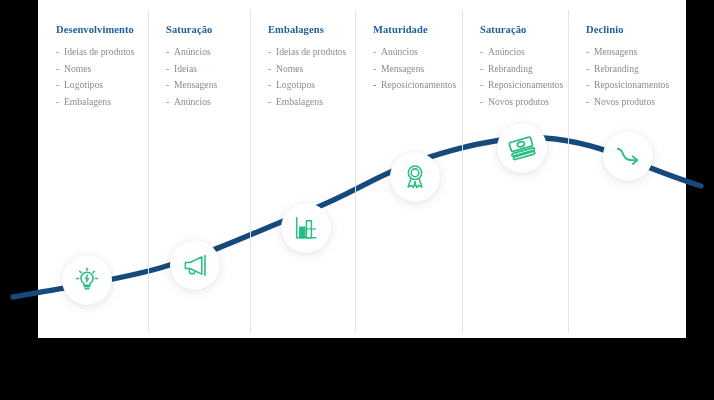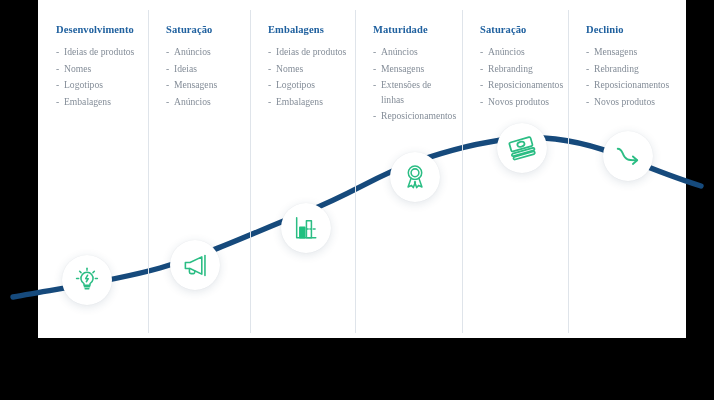--- a/index.html
+++ b/index.html
@@ -137,21 +137,21 @@
       <li><span class="dash">-</span><span class="txt">Embalagens</span></li>
     </ul>
   </div>
 
   <div class="col c3">
     <div class="rule"></div>
     <h3>Maturidade</h3>
     <ul>
       <li><span class="dash">-</span><span class="txt">Anúncios</span></li>
       <li><span class="dash">-</span><span class="txt">Mensagens</span></li>
-      <li><span class="dash">-</span><span class="txt">Extensões de linhas</span></li>
+      <li><span class="dash">-</span></li>
       <li><span class="dash">-</span><span class="txt">Reposicionamentos</span></li>
     </ul>
   </div>
 
   <div class="col c4">
     <div class="rule"></div>
     <h3>Saturação</h3>
     <ul>
       <li><span class="dash">-</span><span class="txt">Anúncios</span></li>
       <li><span class="dash">-</span><span class="txt">Rebranding</span></li>

